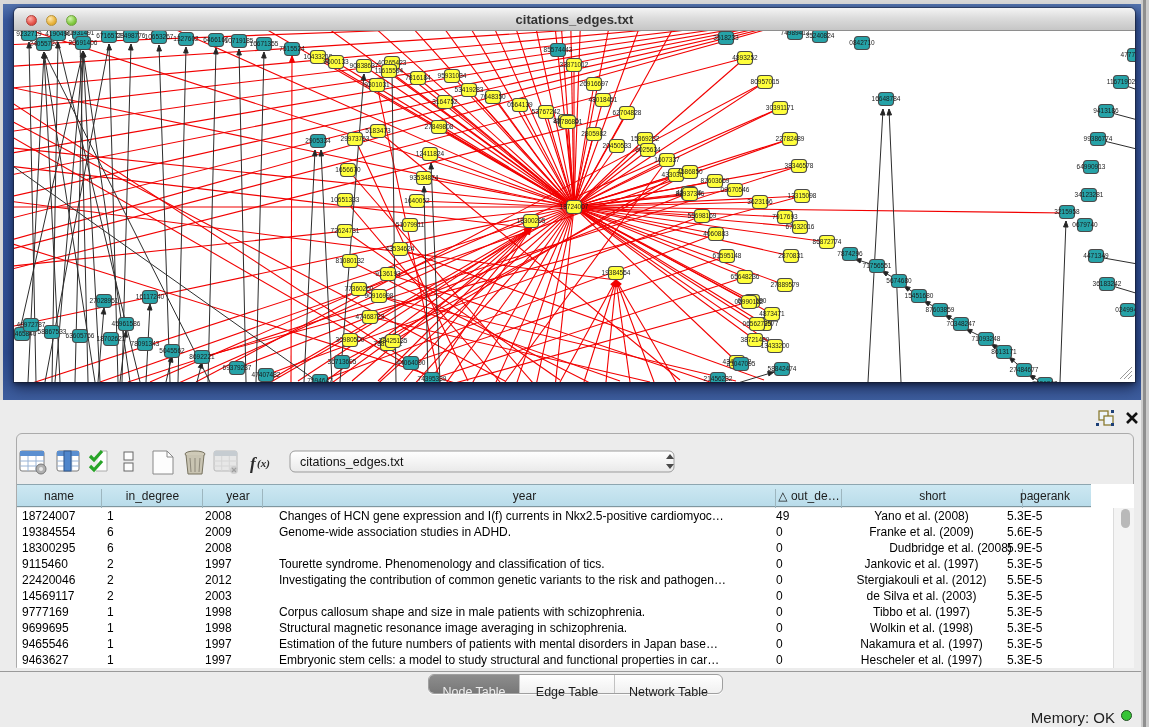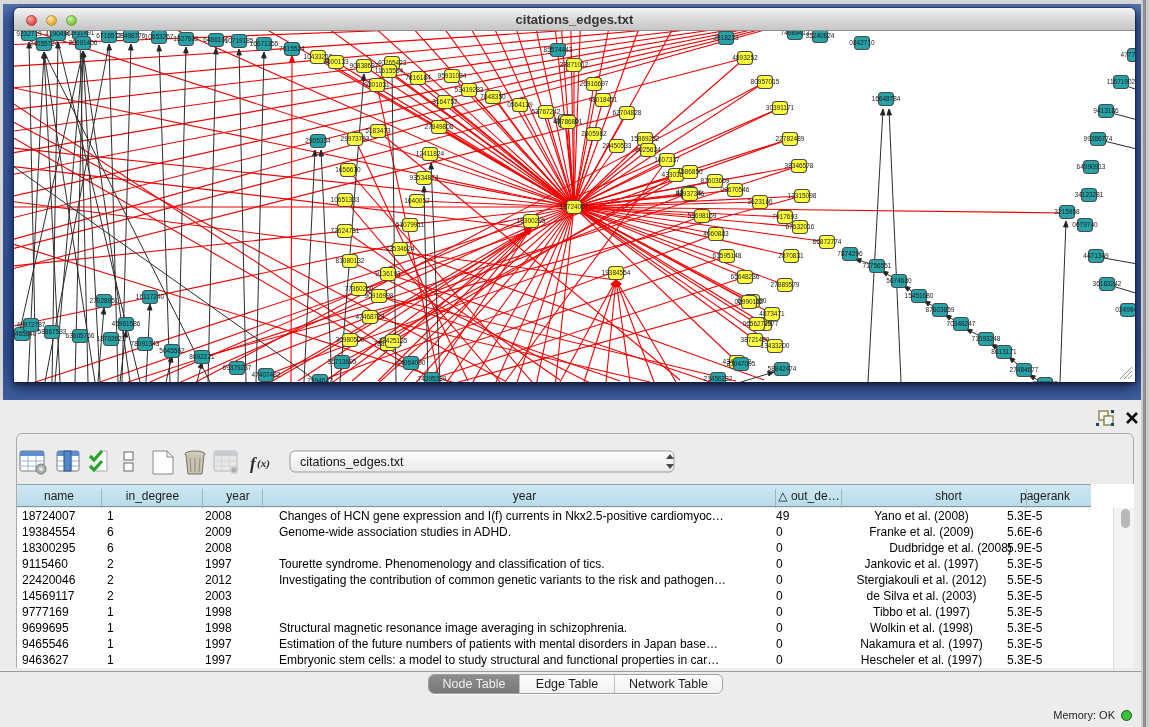--- a/index.html
+++ b/index.html
@@ -33,26 +33,26 @@
 .trow .ctr{text-align:center}
 #sbar{position:absolute;left:1113px;top:508px;width:21px;height:160px;background:#f4f4f4;
  border-left:1px solid #dcdcdc}
 #thumb{position:absolute;left:1121px;top:509px;width:9px;height:19px;background:#b9b9b9;
  border-radius:5px}
 #botline{position:absolute;left:0;top:671px;width:1149px;height:1px;background:#9a9a9a}
 #tabs{position:absolute;left:428px;top:674px;width:295px;height:20px;
  border:1px solid #9f9f9f;border-radius:6px;background:linear-gradient(180deg,#ffffff,#f0f0f0);
  box-shadow:0 1px 0 rgba(255,255,255,.8)}
 #tabs div{position:absolute;top:0;height:18px;font-size:12.5px;text-align:center;
- padding-top:2px;color:#1c1c1c}
+ padding-top:10px;color:#1c1c1c}
 #tab1{left:0;width:90px;background:linear-gradient(180deg,#8d8d8d,#787878);
  border-radius:5px 0 0 5px;color:#efefef !important}
 #tab2{left:90px;width:95px;border-left:1px solid #c2c2c2}
 #tab3{left:185px;width:108px;border-left:1px solid #c2c2c2}
-#mem{position:absolute;right:34px;top:709px;font-size:11px;color:#1e1e1e}
+#mem{position:absolute;right:34px;top:709px;font-size:15px;color:#1e1e1e}
 #memdot{position:absolute;left:1121px;top:710px;width:11px;height:11px;border-radius:50%;
  background:#37c437;border:1.5px solid #234f23}
 #rstrip{position:absolute;left:1141px;top:0;width:8px;height:727px;background:#cccccc}
 #rstrip i{position:absolute;left:2px;top:0;width:3px;height:727px;background:#8f8f8f;display:block}
 </style></head><body>
 <div id="stage">
 <div id="desktop"></div>
 <div id="win">
  <div id="titlebar">
   <div class="light" style="left:12px;background:radial-gradient(circle at 35% 30%,#ffb3ac,#e5544a 60%,#c33a32);border:1px solid #b4403a"></div>
@@ -760,42 +760,42 @@
         <path d="M31 3 L41 13 M41 3 L31 13" stroke="#111" stroke-width="2.6"></path>
       </svg>
 </div>
 <div id="container"></div>
 <div id="thead">
  <span style="left:0;width:85px">name</span>
  <span style="left:86px;width:100px">in_degree</span>
  <span style="left:197px;width:49px">year</span>
  <span style="left:257px;width:502px">year</span>
  <span style="left:760px;width:65px">△ out_de…</span>
- <span style="left:854px;width:156px">short</span>
+ <span style="left:826px;width:180px">short</span>
  <span style="left:983px;width:90px;border-right:none">pagerank</span>
 </div>
 <div id="twhite"></div>
     <div id="tbody"></div>
 <div class="trow" style="top:508px">
       <span style="left:22px">18724007</span>
       <span style="left:107px">1</span>
       <span style="left:205px">2008</span>
       <span style="left:279px">Changes of HCN gene expression and I(f) currents in Nkx2.5-positive cardiomyoc…</span>
       <span style="left:776px">49</span>
       <span class="ctr" style="left:843px;width:157px">Yano et al. (2008)</span>
       <span style="left:1007px">5.3E-5</span>
     </div>
     <div class="trow" style="top:524px">
       <span style="left:22px">19384554</span>
       <span style="left:107px">6</span>
       <span style="left:205px">2009</span>
       <span style="left:279px">Genome-wide association studies in ADHD.</span>
       <span style="left:776px">0</span>
       <span class="ctr" style="left:843px;width:157px">Franke et al. (2009)</span>
-      <span style="left:1007px">5.6E-6</span>
+      <span style="left:1007px">5.6E-5</span>
     </div>
     <div class="trow" style="top:540px">
       <span style="left:22px">18300295</span>
       <span style="left:107px">6</span>
       <span style="left:205px">2008</span>
       <span style="left:776px">0</span>
       <span class="ctr" style="left:872px;width:157px">Dudbridge et al. (2008)</span>
       <span style="left:1007px">5.9E-5</span>
     </div>
     <div class="trow" style="top:556px">
@@ -821,20 +821,21 @@
       <span style="left:107px">2</span>
       <span style="left:205px">2003</span>
       <span style="left:776px">0</span>
       <span class="ctr" style="left:843px;width:157px">de Silva et al. (2003)</span>
       <span style="left:1007px">5.3E-5</span>
     </div>
     <div class="trow" style="top:604px">
       <span style="left:22px">9777169</span>
       <span style="left:107px">1</span>
       <span style="left:205px">1998</span>
+      <span style="left:279px">Corpus callosum shape and size in male patients with schizophrenia.</span>
       <span style="left:776px">0</span>
       <span class="ctr" style="left:843px;width:157px">Tibbo et al. (1997)</span>
       <span style="left:1007px">5.3E-5</span>
     </div>
     <div class="trow" style="top:620px">
       <span style="left:22px">9699695</span>
       <span style="left:107px">1</span>
       <span style="left:205px">1998</span>
       <span style="left:279px">Structural magnetic resonance image averaging in schizophrenia.</span>
       <span style="left:776px">0</span>

